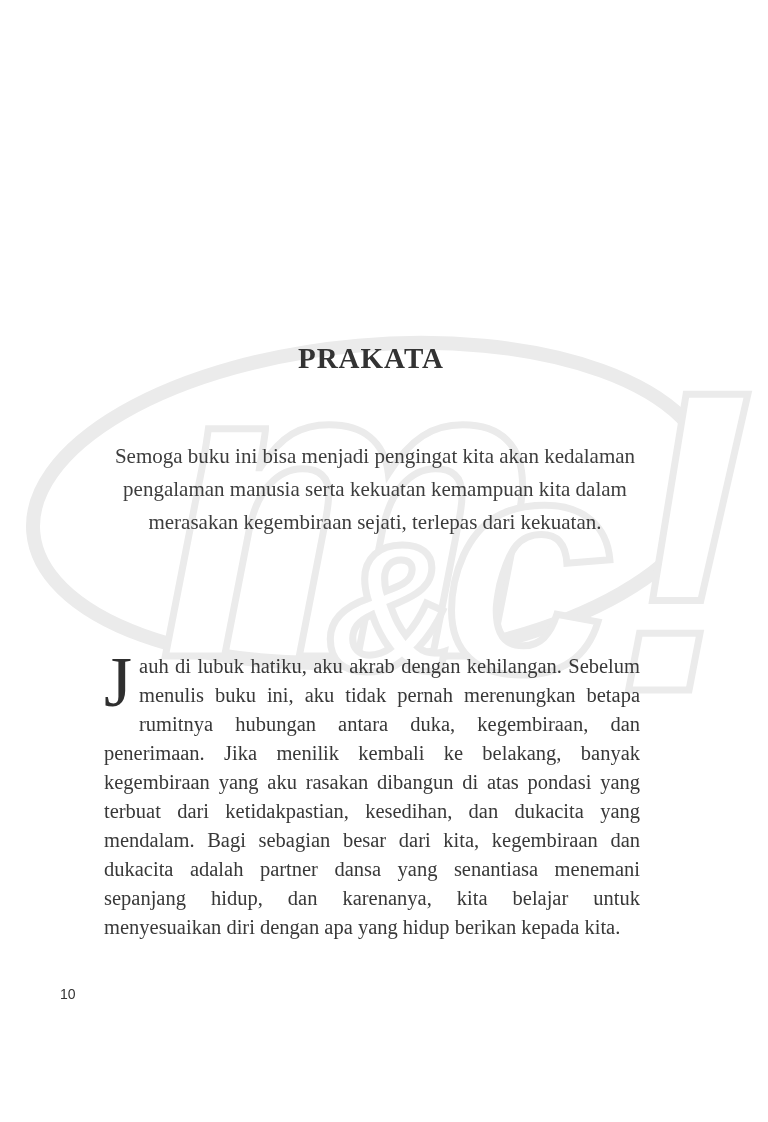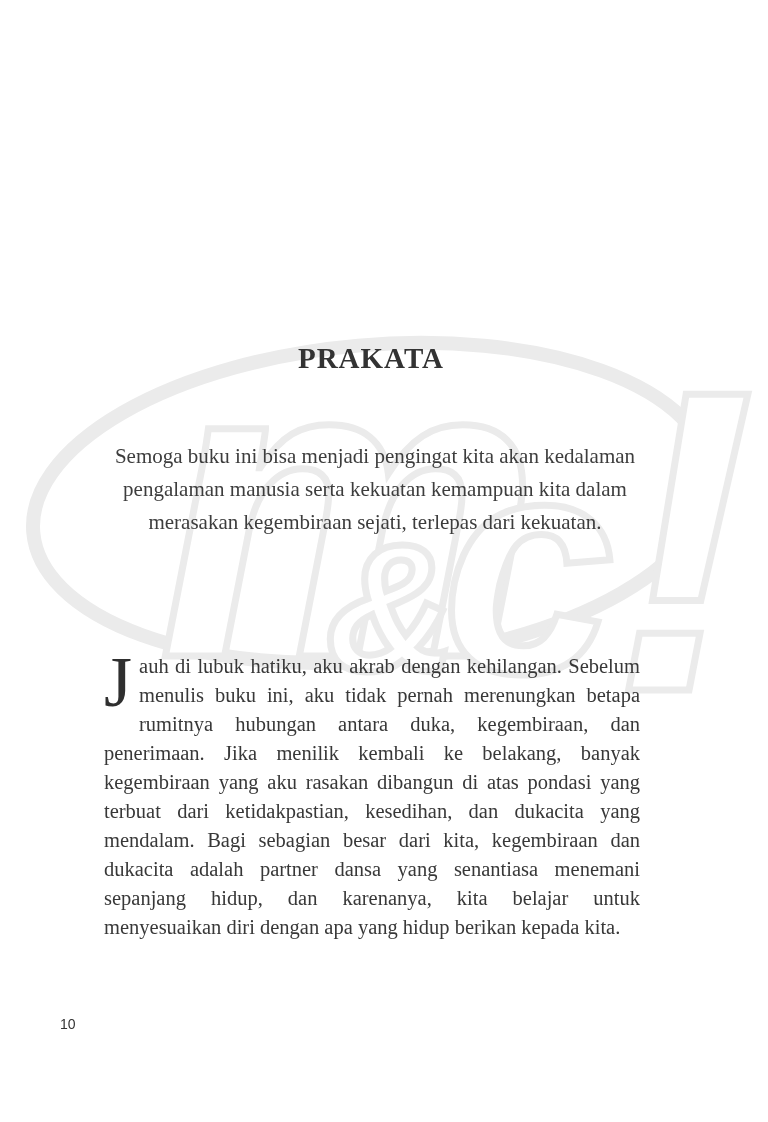--- a/index.html
+++ b/index.html
@@ -81,21 +81,21 @@
     line-height: 56px;
     height: 58px;
     padding-right: 7px;
     padding-top: 2px;
     font-weight: normal;
     color: #2f2f2f;
   }
   .page-number {
     position: absolute;
     left: 60px;
-    top: 1016px;
+    top: 986px;
     font-family: "Liberation Sans", sans-serif;
     font-size: 14px;
     color: #333333;
     z-index: 1;
   }
 </style>
 </head>
 <body>
 
 <div class="page">

